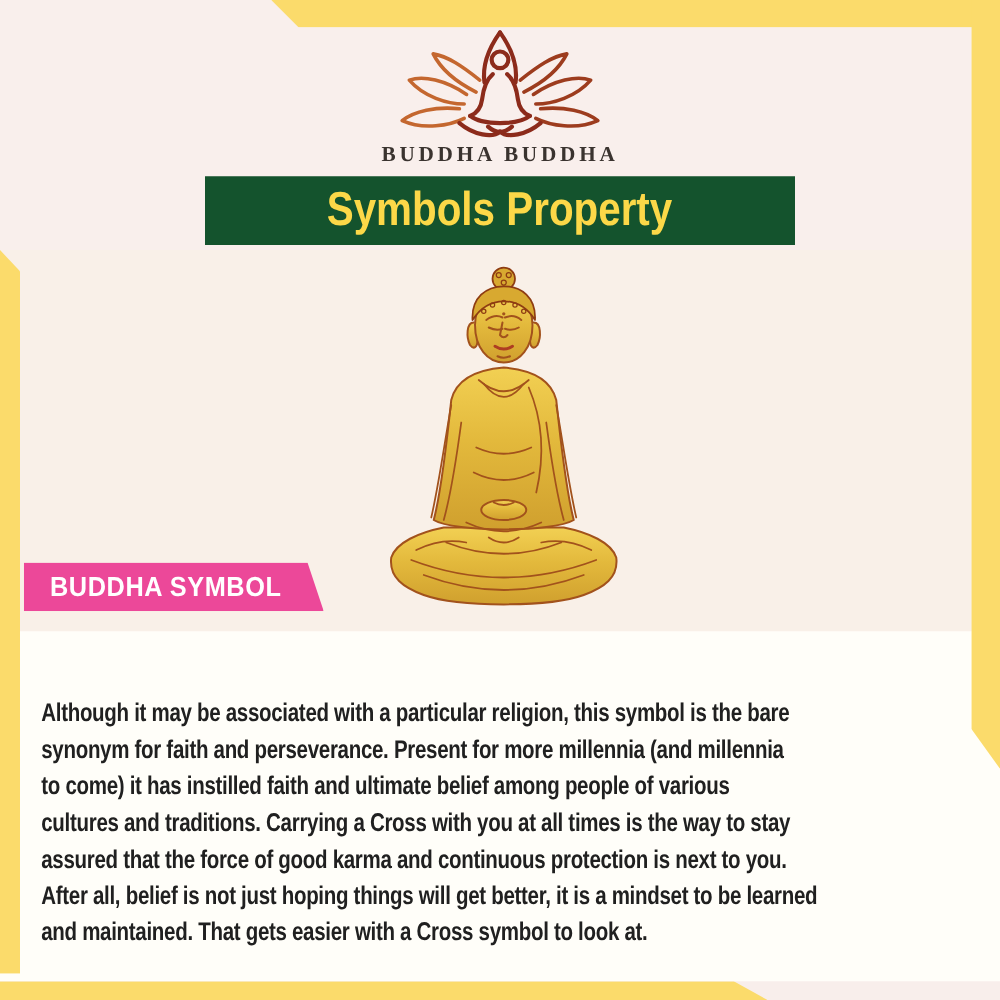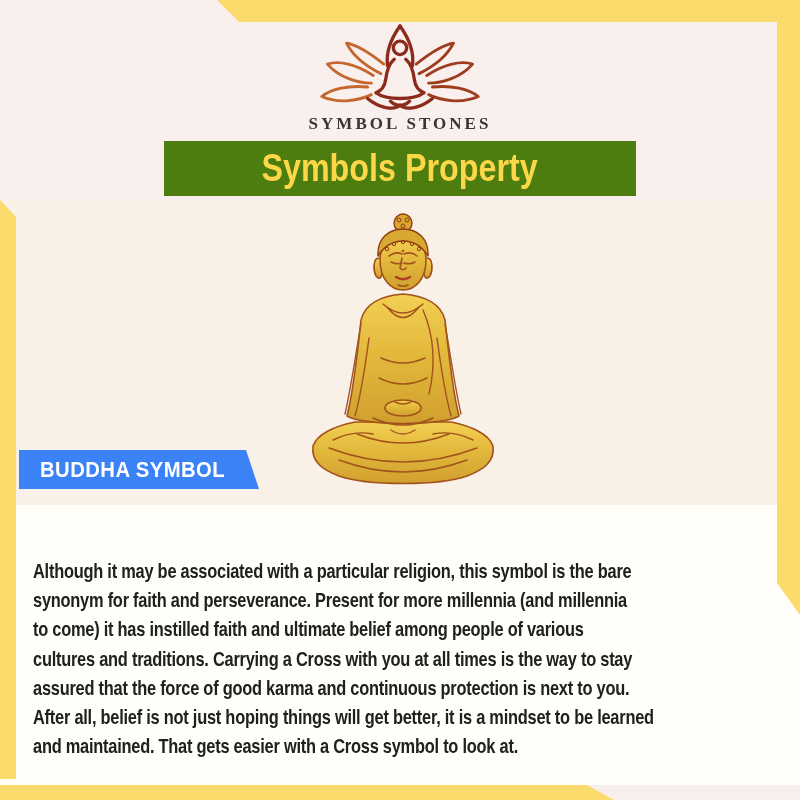--- a/index.html
+++ b/index.html
@@ -23,29 +23,29 @@
       clip-path:polygon(0 0,587px 0,614px 15px,0 15px);}
 
   
   .logo-wrap{position:absolute;left:0;top:20px;width:800px;text-align:center;}
   .logo-wrap svg{display:block;margin:0 auto;}
   .brand-name{margin-top:2px;font-family:"Liberation Serif",serif;font-size:17px;
       letter-spacing:3px;color:#3a332f;font-weight:600;}
 
   
   .title-panel{position:absolute;left:164px;top:141px;width:472px;height:55px;
-      background:#4d7c0f;text-align:center;line-height:55px;}
+      background:#14532d;text-align:center;line-height:55px;}
   .title-text{display:inline-block;font-size:38px;font-weight:bold;color:#fcd848;
       transform:scaleX(.85);transform-origin:center;white-space:nowrap;letter-spacing:0;}
 
   
   .statue{position:absolute;left:303px;top:208px;}
 
   
-  .badge{position:absolute;left:19px;top:450px;width:240px;height:39px;background:#3b82f6;
+  .badge{position:absolute;left:19px;top:450px;width:240px;height:39px;background:#ec4899;
       clip-path:polygon(0 0,227px 0,240px 39px,0 39px);line-height:39px;padding-left:0;}
   .badge span{display:inline-block;margin-left:21px;color:#ffffff;font-size:22px;
       font-weight:bold;letter-spacing:.5px;transform:scaleX(.92);transform-origin:left center;white-space:nowrap;}
 
   
   .star-line{position:absolute;left:0;top:514px;width:800px;text-align:center;}
   .star-line span{display:inline-block;font-size:28px;font-weight:bold;color:#fcd848;
       transform:scaleX(.9);transform-origin:center;white-space:nowrap;}
 
   
@@ -89,21 +89,21 @@
           <path d="M110,6 C120,20 125,34 123,48"></path>
           <circle cx="110" cy="29" r="7"></circle>
           <path d="M104,41 C98,46 96,54 95,62 C94,70 90,74 85,76"></path>
           <path d="M116,41 C122,46 124,54 125,62 C126,70 130,74 135,76"></path>
           <path d="M85,76 C95,84 125,84 135,76"></path>
           <path d="M76,82 C88,92 104,95 110,89 C116,95 132,92 144,82"></path>
           <path d="M100,85 q10,9 20,0"></path>
         </g>
       </g>
     </svg>
-    <div class="brand-name">SYMBOL STONES</div>
+    <div class="brand-name">BUDDHA BUDDHA</div>
   </div>
 
   <div class="title-panel">
     <span class="title-text">Symbols Property</span>
   </div>
 
   <svg class="statue" width="200" height="284" viewBox="0 0 200 284">
     <defs>
       <linearGradient id="goldGrad" x1="0" y1="0" x2="0" y2="1">
         <stop offset="0" stop-color="#f2d053"></stop>

